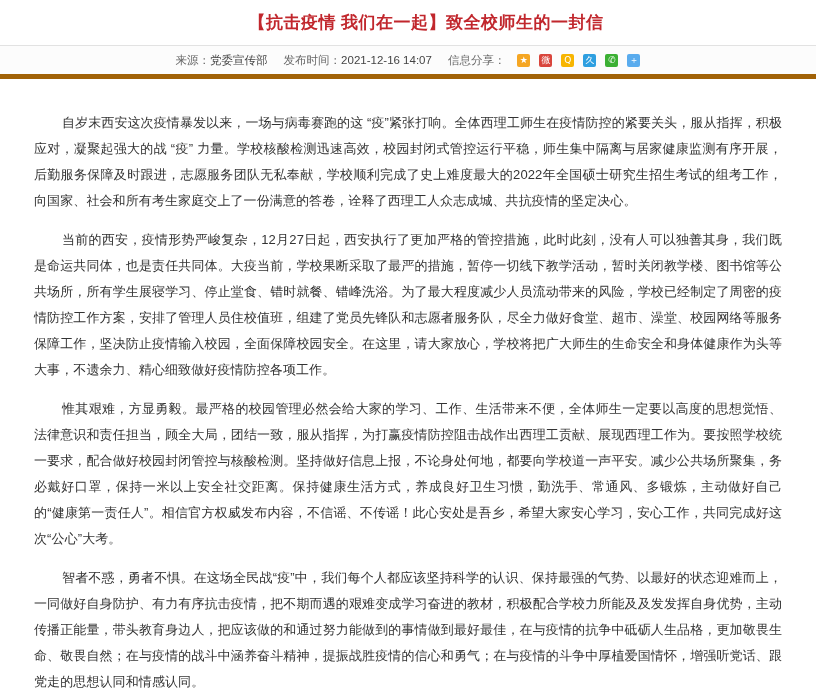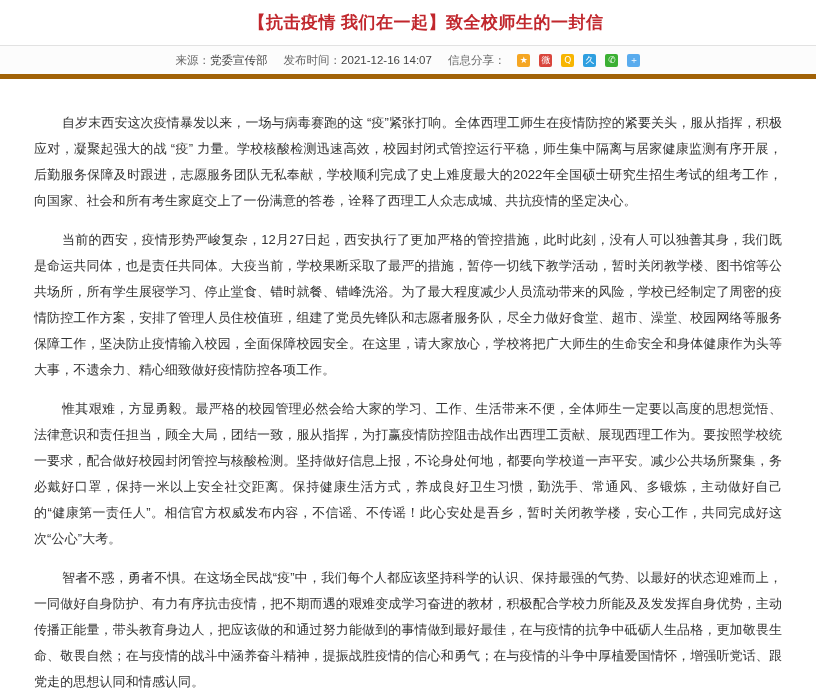--- a/index.html
+++ b/index.html
@@ -119,18 +119,18 @@
       <span class="share-icon si-qq">久</span>
       <span class="share-icon si-wechat">✆</span>
       <span class="share-icon si-more">＋</span>
     </span>
   </div>
 
   <div class="content">
 
     <p class="para">自岁末西安这次疫情暴发以来，一场与病毒赛跑的这 “疫”紧张打响。全体西理工师生在疫情防控的紧要关头，服从指挥，积极应对，凝聚起强大的战 “疫” 力量。学校核酸检测迅速高效，校园封闭式管控运行平稳，师生集中隔离与居家健康监测有序开展，后勤服务保障及时跟进，志愿服务团队无私奉献，学校顺利完成了史上难度最大的2022年全国硕士研究生招生考试的组考工作，向国家、社会和所有考生家庭交上了一份满意的答卷，诠释了西理工人众志成城、共抗疫情的坚定决心。</p>
     <p class="para">当前的西安，疫情形势严峻复杂，12月27日起，西安执行了更加严格的管控措施，此时此刻，没有人可以独善其身，我们既是命运共同体，也是责任共同体。大疫当前，学校果断采取了最严的措施，暂停一切线下教学活动，暂时关闭教学楼、图书馆等公共场所，所有学生展寝学习、停止堂食、错时就餐、错峰洗浴。为了最大程度减少人员流动带来的风险，学校已经制定了周密的疫情防控工作方案，安排了管理人员住校值班，组建了党员先锋队和志愿者服务队，尽全力做好食堂、超市、澡堂、校园网络等服务保障工作，坚决防止疫情输入校园，全面保障校园安全。在这里，请大家放心，学校将把广大师生的生命安全和身体健康作为头等大事，不遗余力、精心细致做好疫情防控各项工作。</p>
-    <p class="para">惟其艰难，方显勇毅。最严格的校园管理必然会给大家的学习、工作、生活带来不便，全体师生一定要以高度的思想觉悟、法律意识和责任担当，顾全大局，团结一致，服从指挥，为打赢疫情防控阻击战作出西理工贡献、展现西理工作为。要按照学校统一要求，配合做好校园封闭管控与核酸检测。坚持做好信息上报，不论身处何地，都要向学校道一声平安。减少公共场所聚集，务必戴好口罩，保持一米以上安全社交距离。保持健康生活方式，养成良好卫生习惯，勤洗手、常通风、多锻炼，主动做好自己的“健康第一责任人”。相信官方权威发布内容，不信谣、不传谣！此心安处是吾乡，暂时关闭教学楼，安心工作，共同完成好这次“公心”大考。</p>
+    <p class="para">惟其艰难，方显勇毅。最严格的校园管理必然会给大家的学习、工作、生活带来不便，全体师生一定要以高度的思想觉悟、法律意识和责任担当，顾全大局，团结一致，服从指挥，为打赢疫情防控阻击战作出西理工贡献、展现西理工作为。要按照学校统一要求，配合做好校园封闭管控与核酸检测。坚持做好信息上报，不论身处何地，都要向学校道一声平安。减少公共场所聚集，务必戴好口罩，保持一米以上安全社交距离。保持健康生活方式，养成良好卫生习惯，勤洗手、常通风、多锻炼，主动做好自己的“健康第一责任人”。相信官方权威发布内容，不信谣、不传谣！此心安处是吾乡，希望大家安心学习，安心工作，共同完成好这次“公心”大考。</p>
     <p class="para">智者不惑，勇者不惧。在这场全民战“疫”中，我们每个人都应该坚持科学的认识、保持最强的气势、以最好的状态迎难而上，一同做好自身防护、有力有序抗击疫情，把不期而遇的艰难变成学习奋进的教材，积极配合学校力所能及及发发挥自身优势，主动传播正能量，带头教育身边人，把应该做的和通过努力能做到的事情做到最好最佳，在与疫情的抗争中砥砺人生品格，更加敬畏生命、敬畏自然；在与疫情的战斗中涵养奋斗精神，提振战胜疫情的信心和勇气；在与疫情的斗争中厚植爱国情怀，增强听党话、跟党走的思想认同和情感认同。</p>
 
   </div>
 
 </div>
 
 </body></html>

